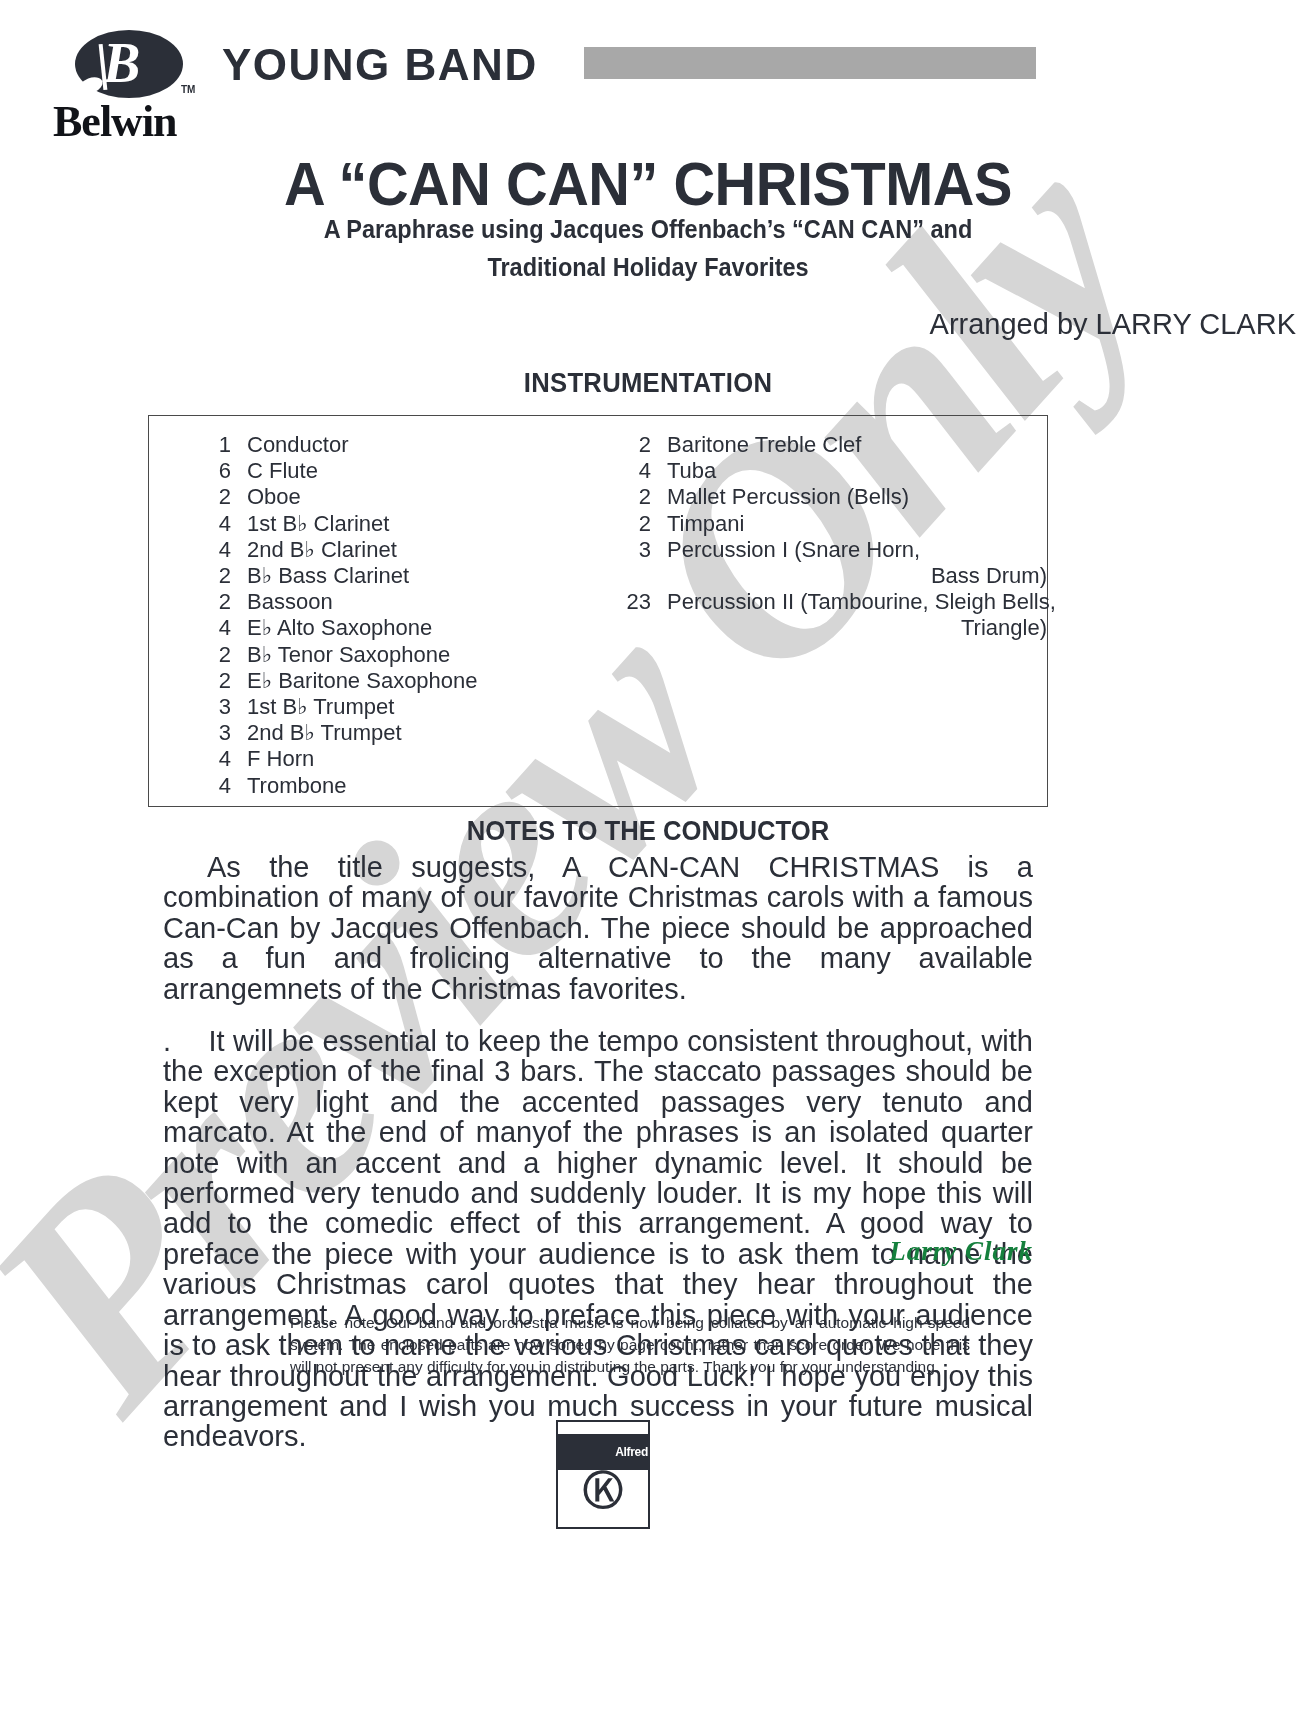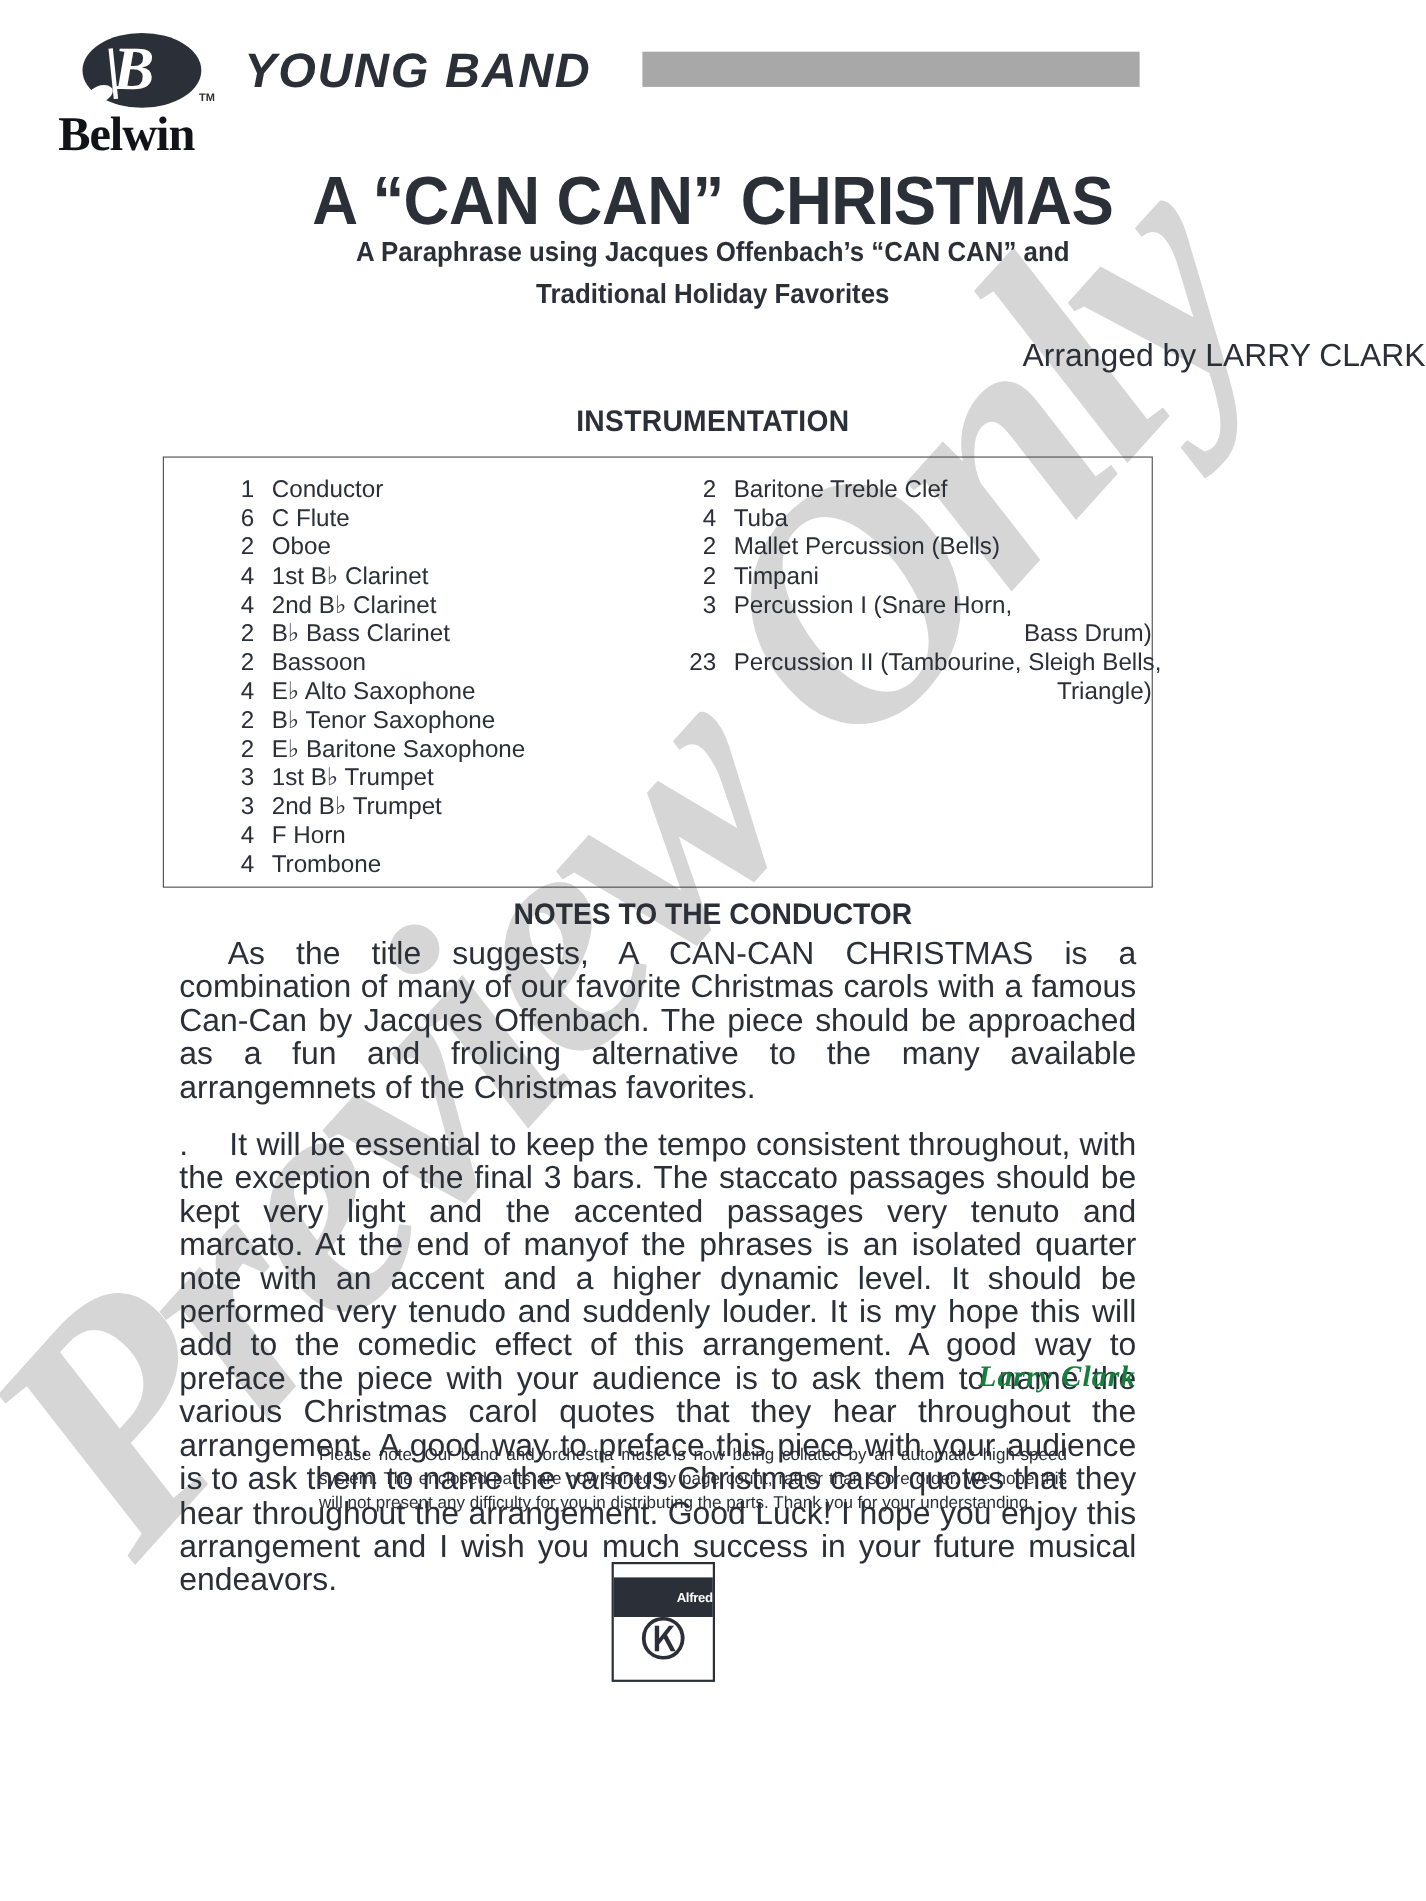--- a/index.html
+++ b/index.html
@@ -57,21 +57,20 @@
   }
   #belwin-word{
     position:absolute; left:8px; top:68px;
     font-family:"Liberation Serif", serif;
     font-weight:700; font-size:44px; letter-spacing:-1px; color:#111318;
   }
   #young-band{
     position:absolute; left:222px; top:40px;
     font-size:44px; font-weight:700; letter-spacing:1.5px;
     color:#2b2f38;
-    font-style:italic;
   }
   #header-bar{
     position:absolute; left:584px; top:47px; width:452px; height:32px;
     background:#a8a8a8;
   }
 
   
   #title{
     position:absolute; left:0; top:148px; width:1296px;
     text-align:center; font-size:62px; font-weight:700;

